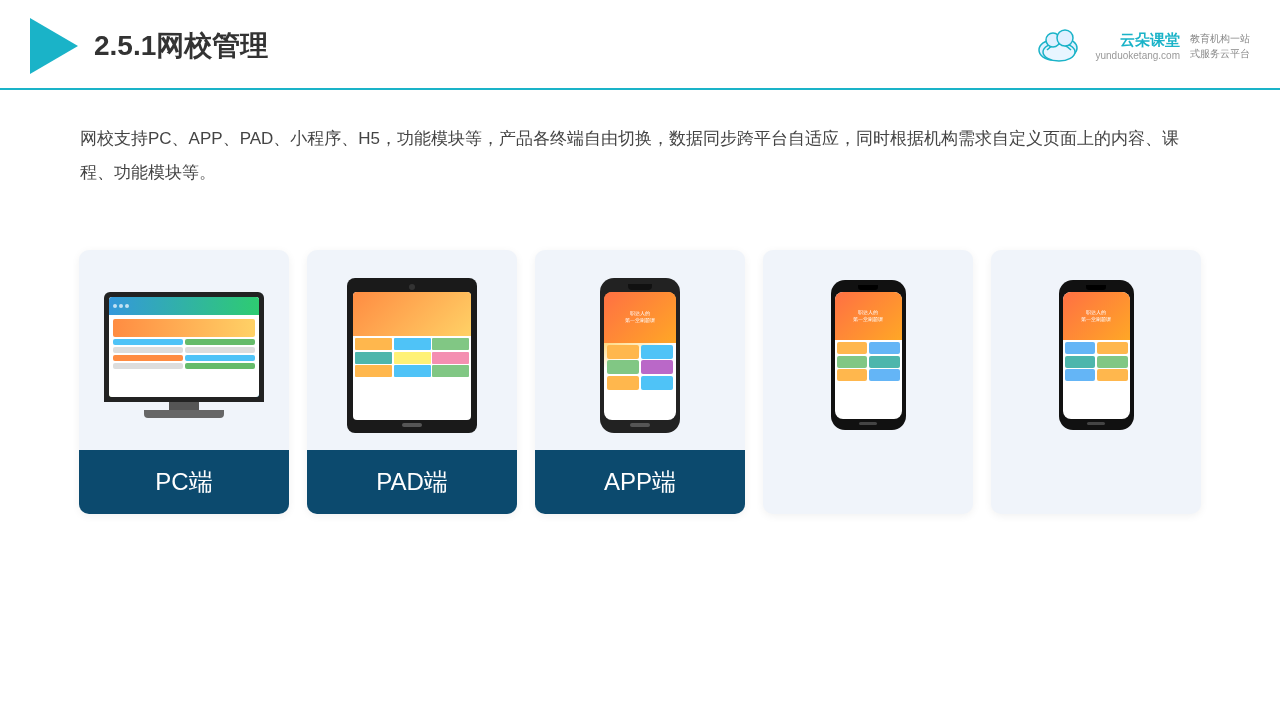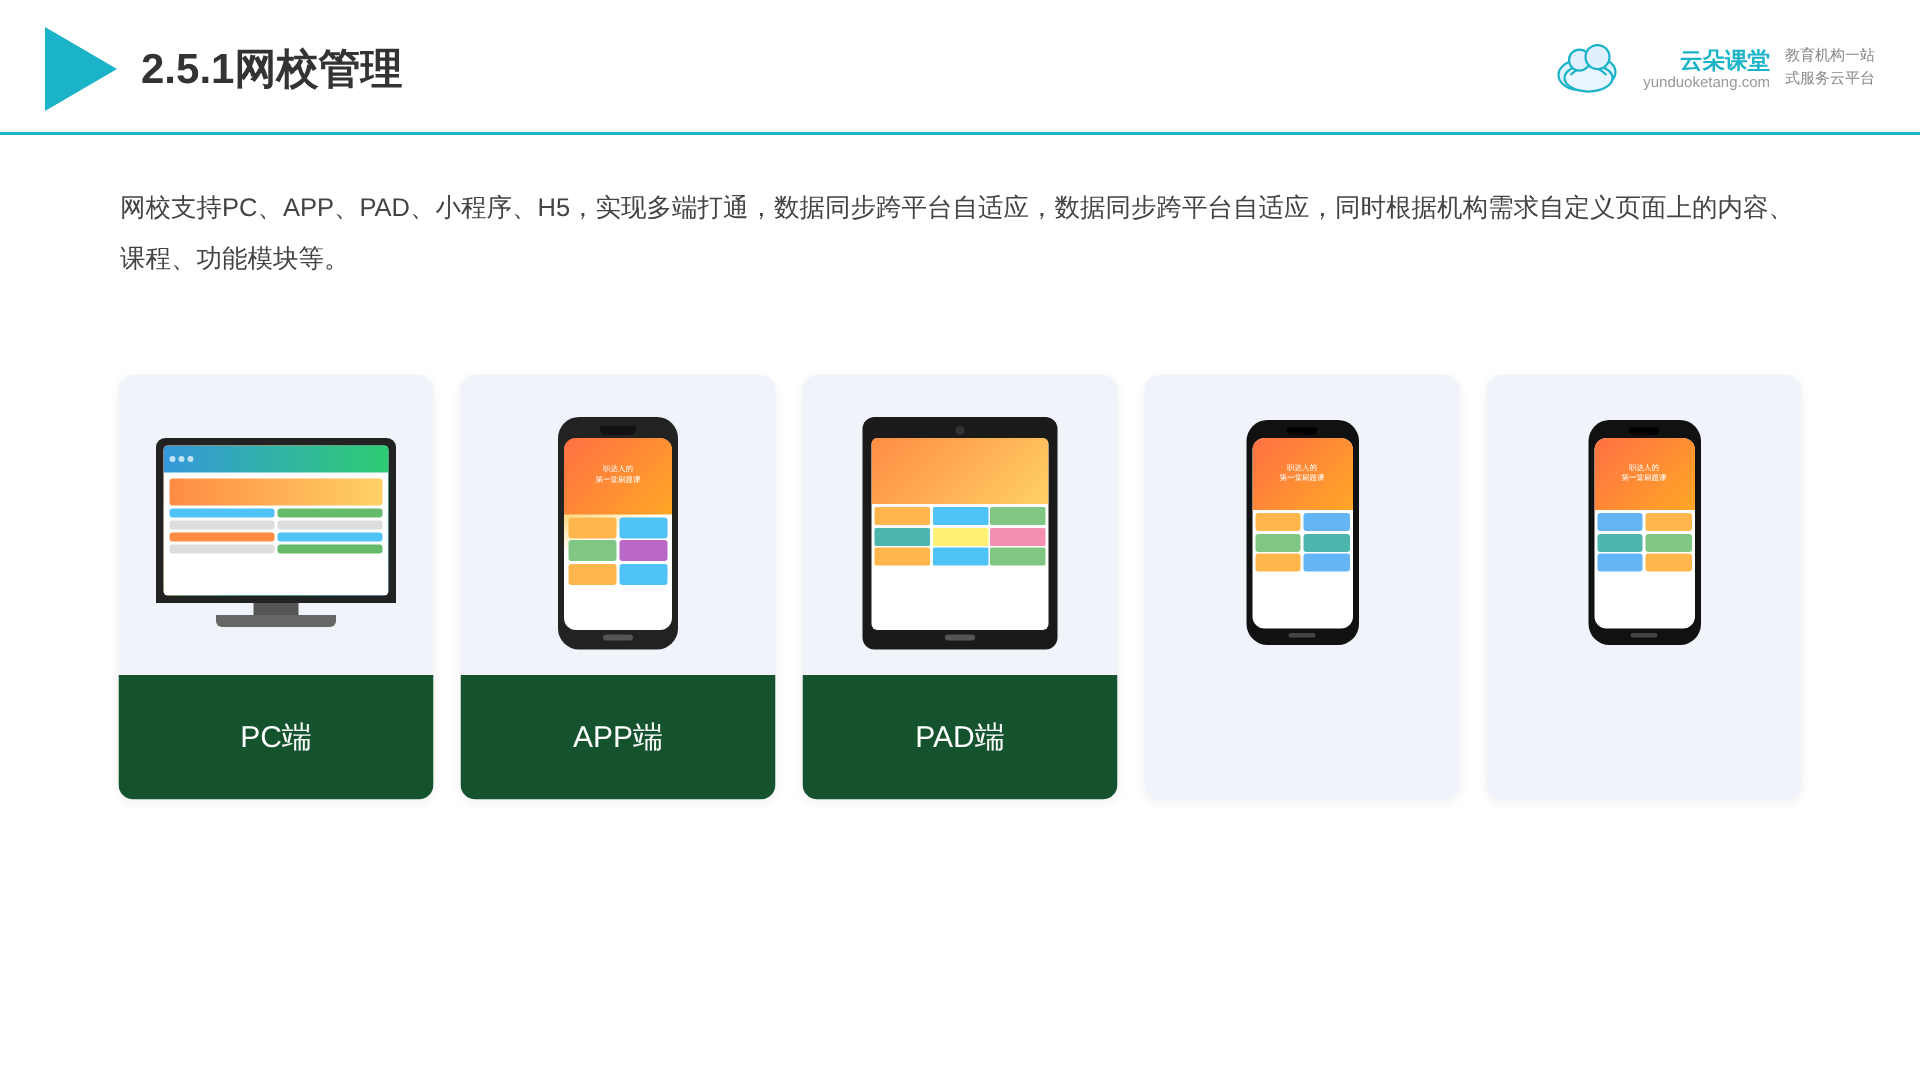--- a/index.html
+++ b/index.html
@@ -79,26 +79,26 @@
       width: 100%;
       height: 200px;
       display: flex;
       align-items: center;
       justify-content: center;
       padding: 20px 10px 10px 10px;
     }
 
     .card-label {
       width: 100%;
-      background: #14532d;
+      background: #0c4a6e;
       color: #fff;
       text-align: center;
-      font-size: 20px;
+      font-size: 24px;
       font-weight: 500;
-      padding: 28px 0;
+      padding: 16px 0;
       margin-top: auto;
     }
 
     
     .pc-mockup {
       display: flex;
       flex-direction: column;
       align-items: center;
     }
     .pc-screen-outer {
@@ -348,26 +348,26 @@
       <ellipse cx="32" cy="20" rx="12" ry="9" fill="#e0f0ff" stroke="#1ab3c8" stroke-width="1.5"></ellipse>
       <ellipse cx="26" cy="24" rx="16" ry="9" fill="#e8f5ff" stroke="#1ab3c8" stroke-width="1.5"></ellipse>
       <path d="M14 22 Q26 10 38 22" stroke="#1ab3c8" stroke-width="1.5" fill="none"></path>
       <circle cx="20" cy="12" r="7" fill="#e0f0ff" stroke="#1ab3c8" stroke-width="1.5"></circle>
       <circle cx="32" cy="10" r="8" fill="#e0f0ff" stroke="#1ab3c8" stroke-width="1.5"></circle>
     </svg>
     <div>
       <div style="font-size:15px;color:#1ab3c8;font-weight:bold;text-align:right;">云朵课堂</div>
       <div style="font-size:10px;color:#999;">yunduoketang.com</div>
     </div>
-    <div style="font-size:10px;color:#888;line-height:1.5;text-align:left;white-space:pre;font-family:Liberation Mono, monospace;">教育机构一站
+    <div style="font-size:10px;color:#888;line-height:1.5;text-align:left;white-space:pre;">教育机构一站
 式服务云平台</div>
   </div>
 </div>
 
-<div class="description">网校支持PC、APP、PAD、小程序、H5，实现多端打通，数据同步跨平台自适应，数据同步跨平台自适应，同时根据机构需求自定义页面上的内容、课程、功能模块等。</div>
+<div class="description">网校支持PC、APP、PAD、小程序、H5，功能模块等，产品各终端自由切换，数据同步跨平台自适应，同时根据机构需求自定义页面上的内容、课程、功能模块等。</div>
 
 <div class="cards-container">
 
   <div class="card">
     <div class="card-image-area">
       <div class="pc-mockup">
         <div class="pc-screen-outer">
           <div class="pc-screen-inner">
             <div class="pc-screen-content">
               <div class="pc-screen-bar">
@@ -391,43 +391,20 @@
         </div>
         <div class="pc-neck"></div>
         <div class="pc-base"></div>
       </div>
     </div>
     <div class="card-label">PC端</div>
   </div>
 
   <div class="card">
     <div class="card-image-area">
-      <div class="phone-mockup">
-        <div class="phone-notch"></div>
-        <div class="phone-screen">
-          <div class="phone-screen-top">
-            <div class="phone-screen-top-text">职达人的<br>第一堂刷题课</div>
-          </div>
-          <div class="phone-screen-bottom">
-            <div class="phone-card-mini orange"></div>
-            <div class="phone-card-mini blue"></div>
-            <div class="phone-card-mini green"></div>
-            <div class="phone-card-mini purple"></div>
-            <div class="phone-card-mini orange"></div>
-            <div class="phone-card-mini blue"></div>
-          </div>
-        </div>
-        <div class="phone-home-btn"></div>
-      </div>
-    </div>
-    <div class="card-label">APP端</div>
-  </div>
-
-  <div class="card">
-    <div class="card-image-area">
       <div class="tablet-mockup">
         <div class="tablet-camera"></div>
         <div class="tablet-screen">
           <div class="tablet-screen-top"></div>
           <div class="tablet-screen-body">
             <div class="tablet-cell orange"></div>
             <div class="tablet-cell blue"></div>
             <div class="tablet-cell green"></div>
             <div class="tablet-cell teal"></div>
             <div class="tablet-cell yellow"></div>
@@ -438,20 +415,43 @@
           </div>
         </div>
         <div class="tablet-home"></div>
       </div>
     </div>
     <div class="card-label">PAD端</div>
   </div>
 
   <div class="card">
     <div class="card-image-area">
+      <div class="phone-mockup">
+        <div class="phone-notch"></div>
+        <div class="phone-screen">
+          <div class="phone-screen-top">
+            <div class="phone-screen-top-text">职达人的<br>第一堂刷题课</div>
+          </div>
+          <div class="phone-screen-bottom">
+            <div class="phone-card-mini orange"></div>
+            <div class="phone-card-mini blue"></div>
+            <div class="phone-card-mini green"></div>
+            <div class="phone-card-mini purple"></div>
+            <div class="phone-card-mini orange"></div>
+            <div class="phone-card-mini blue"></div>
+          </div>
+        </div>
+        <div class="phone-home-btn"></div>
+      </div>
+    </div>
+    <div class="card-label">APP端</div>
+  </div>
+
+  <div class="card">
+    <div class="card-image-area">
       <div class="mini-phone-mockup">
         <div class="mini-phone-notch"></div>
         <div class="mini-phone-screen">
           <div class="mini-phone-top">
             <div style="color:white;font-size:5px;text-align:center;line-height:1.4;">职达人的<br>第一堂刷题课</div>
           </div>
           <div class="mini-phone-bottom">
             <div class="mini-phone-cell orange"></div>
             <div class="mini-phone-cell blue"></div>
             <div class="mini-phone-cell green"></div>

